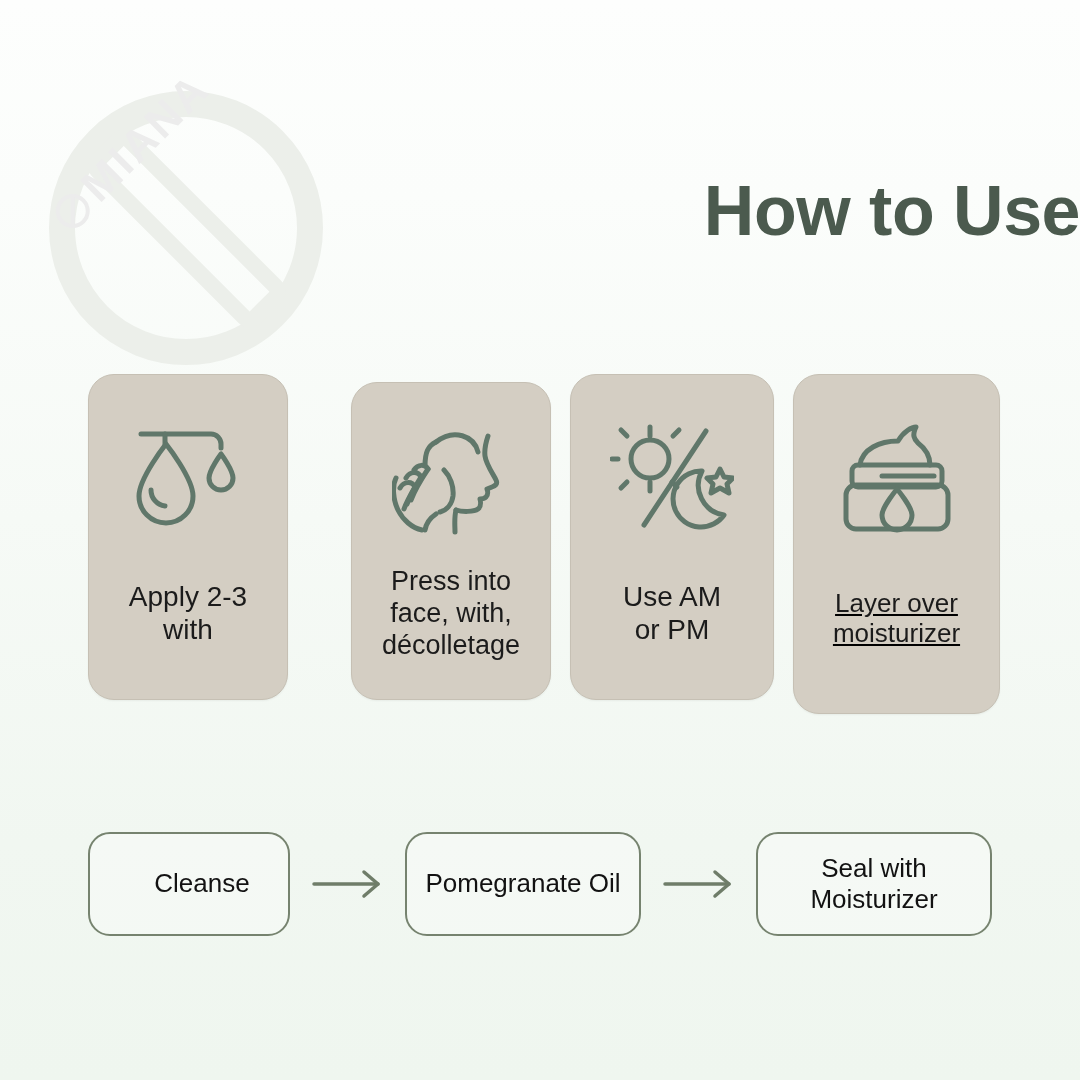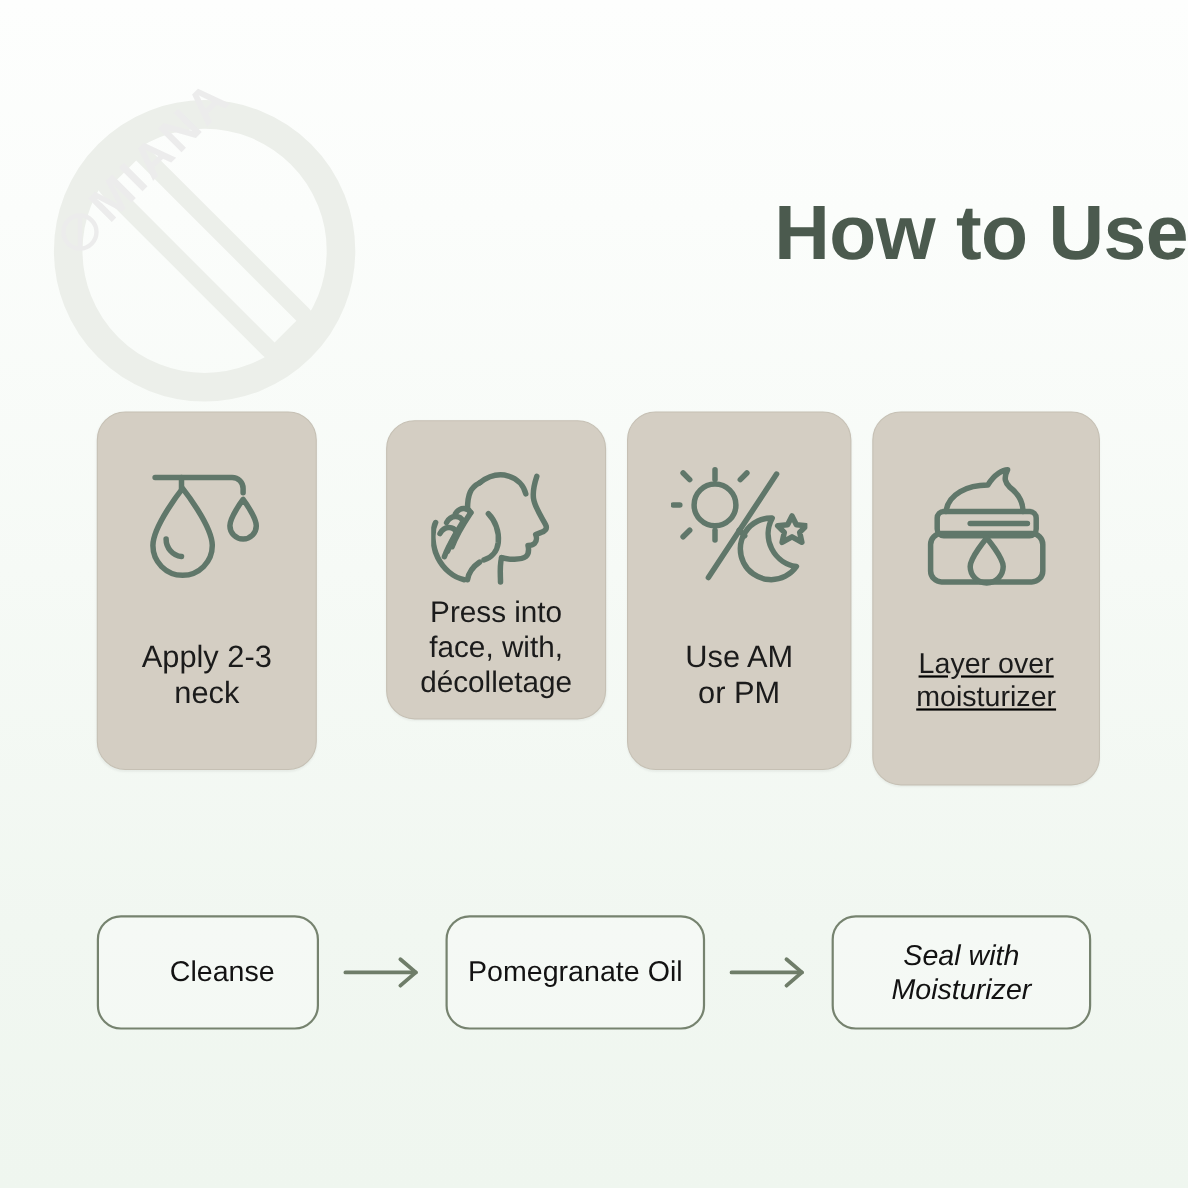--- a/index.html
+++ b/index.html
@@ -70,21 +70,21 @@
     background: #d4cec3;
     border: 1px solid #c6c0b4;
     border-radius: 26px;
     display: flex;
     flex-direction: column;
     align-items: center;
     padding: 44px 8px 18px 8px;
     box-shadow: 0 1px 2px rgba(0,0,0,0.05);
   }
   .step-card.c1 { width: 200px; height: 326px; }
-  .step-card.c2 { width: 200px; height: 272px; margin-top: 8px; margin-left: 44px; }
+  .step-card.c2 { width: 200px; height: 318px; margin-top: 8px; margin-left: 44px; }
   .step-card.c3 { width: 204px; height: 326px; }
   .step-card.c4 { width: 207px; height: 340px; text-decoration: underline; }
 
   .step-icon {
     height: 118px;
     display: flex;
     align-items: center;
     justify-content: center;
     margin-bottom: 8px;
   }
@@ -128,21 +128,21 @@
     justify-content: center;
     text-align: center;
     color: #121212;
     font-size: 26px;
     line-height: 1.2;
     height: 104px;
     padding: 0 12px;
   }
   .flow-box.b1 { width: 202px; padding-left: 38px; }
   .flow-box.b2 { width: 236px; }
-  .flow-box.b3 { width: 236px; font-style: italic; }
+  .flow-box.b3 { width: 236px; }
 
   .flow-arrow {
     flex: 1;
     display: flex;
     align-items: center;
     justify-content: center;
   }
 
   .step-caption-line { display: block; }
 </style>
@@ -180,21 +180,21 @@
         <path d="M8 12 H78 a10 10 0 0 1 10 10 v4"></path>
         <path d="M32 12 v10"></path>
         <path d="M33 22 C33 22 6 56 6 74 a27 27 0 0 0 54 0 C60 56 33 22 33 22 Z"></path>
         <path d="M18 68 a16 16 0 0 0 14 16"></path>
         <path d="M88 32 C88 32 76 48 76 56 a12 12 0 0 0 24 0 C100 48 88 32 88 32 Z"></path>
       </svg>
     </div>
     <div class="step-label">
       <div>
         <span class="step-caption-line">Apply 2-3</span>
-        <span class="step-caption-line">neck</span>
+        <span class="step-caption-line">with</span>
       </div>
     </div>
   </div>
 
   <div class="step-card c2">
     <div class="step-icon">
       <svg width="118" height="112" viewBox="0 0 118 112" xmlns="http://www.w3.org/2000/svg" fill="none" stroke="#60776a" stroke-width="5" stroke-linecap="round" stroke-linejoin="round">
 
         <path d="M96 6 C96 6 92 18 93 26 c1 8 8 18 11 24 c2 4 -1 6 -4 7 l-5 2 c0 0 2 5 -1 8 c-2 2 -6 2 -6 2 s2 7 -2 10 c-4 3 -16 3 -22 1"></path>
         <path d="M64 80 c-2 8 -1 16 -1 22"></path>

